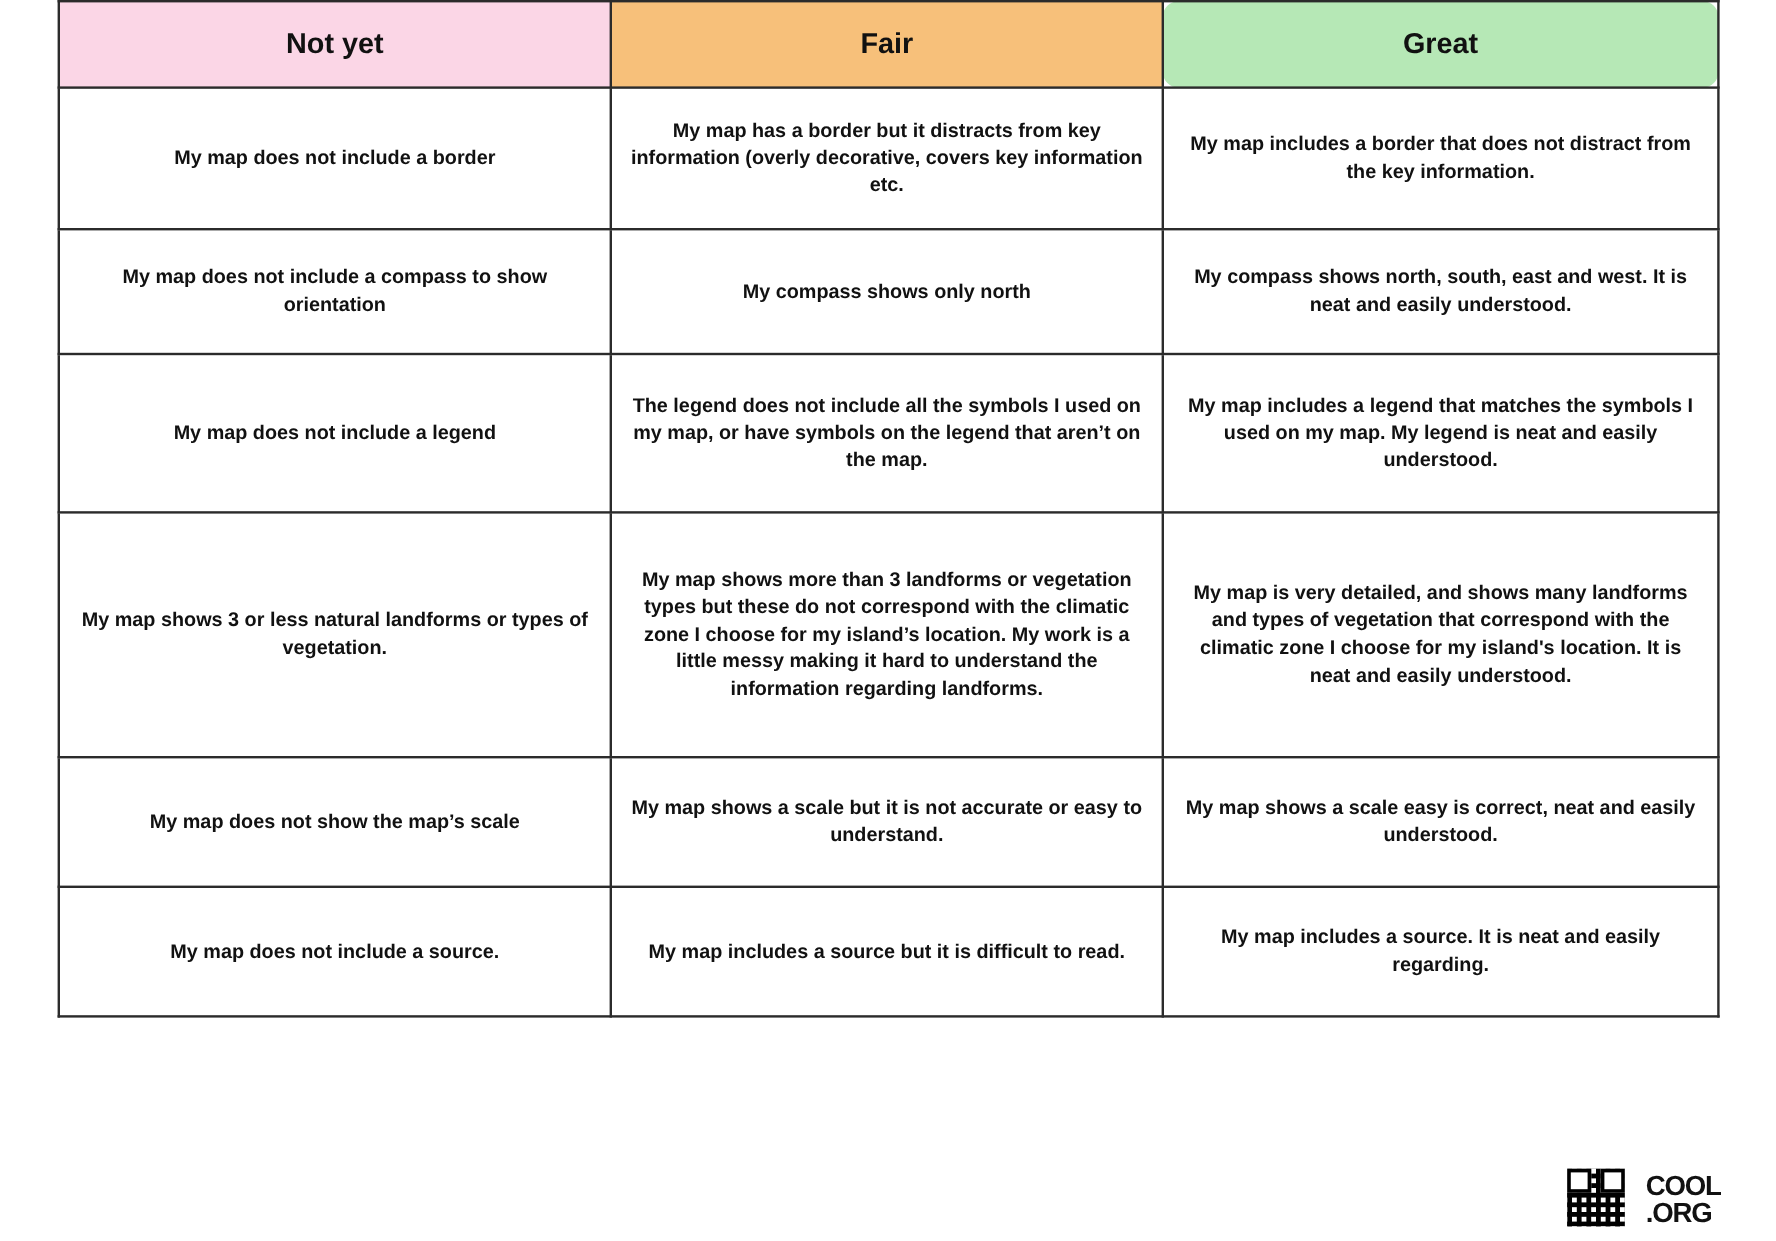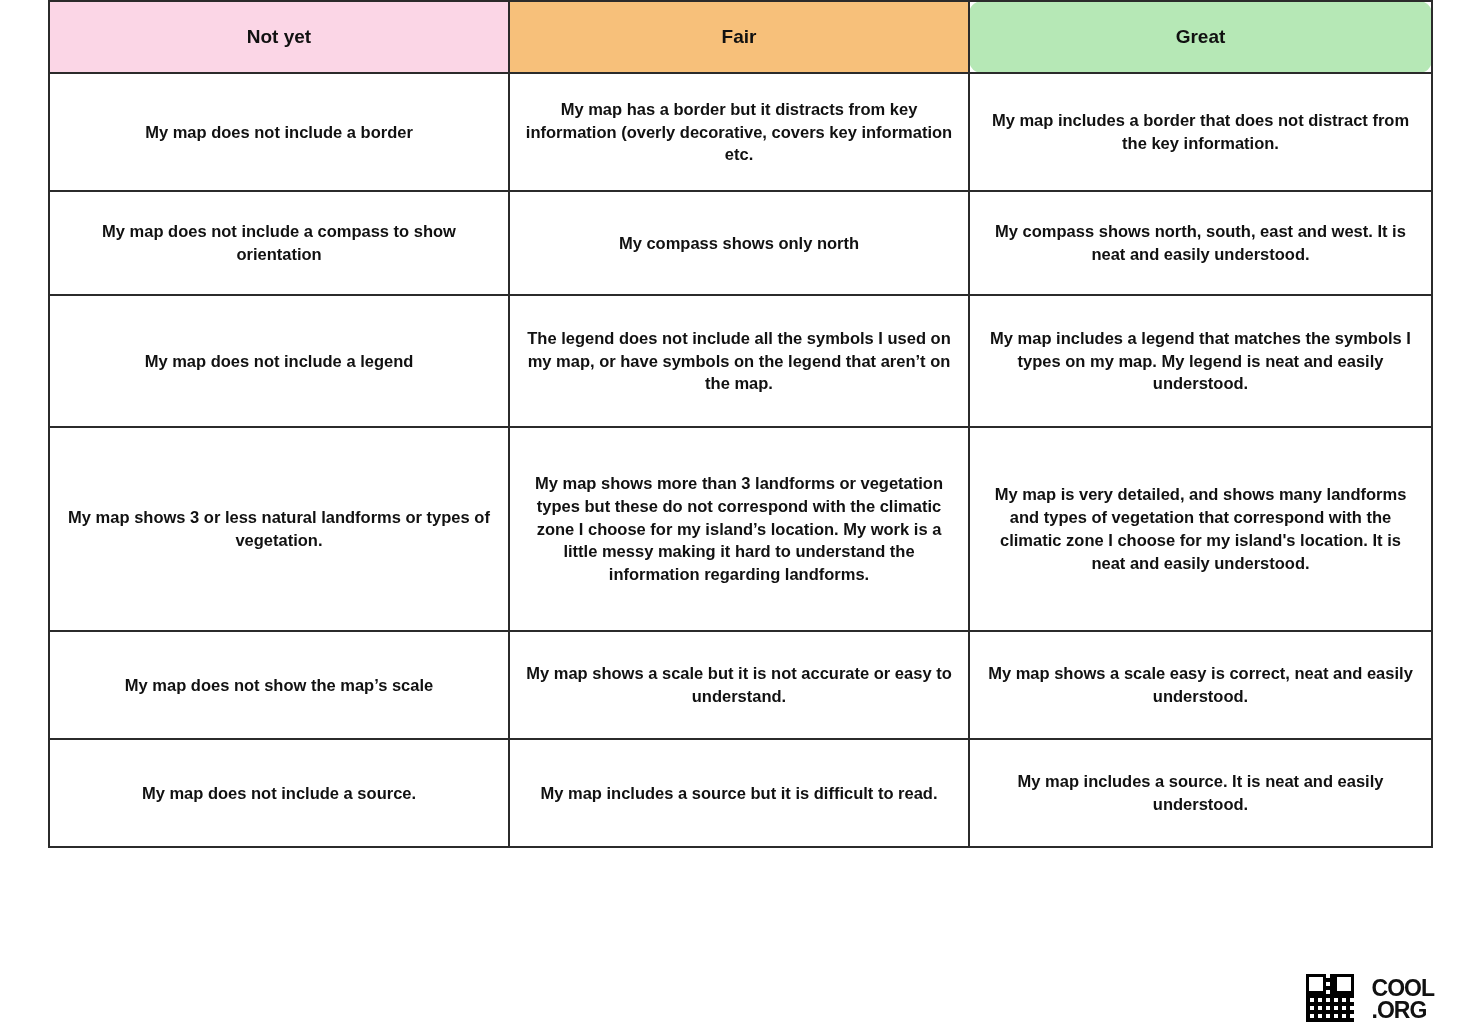--- a/index.html
+++ b/index.html
@@ -39,21 +39,21 @@
   table.rubric td, table.rubric th {
     border: 2px solid #2b2b2b;
     vertical-align: middle;
     text-align: center;
     padding: 10px 14px;
     font-size: 16.5px;
     font-weight: bold;
     line-height: 1.38;
   }
   table.rubric th {
-    font-size: 19px;
+    font-size: 24px;
     height: 46px;
     padding: 12px 12px;
   }
   col.c1 { width: 460px; }
   col.c2 { width: 460px; }
   col.c3 { width: 463px; }
   .head-notyet { background: #fbd6e6; }
   .head-fair { background: #f7c07a; }
   .head-great { background: #b6e8b6; border-radius: 13px; }
 
@@ -136,36 +136,36 @@
         <td>My map includes a border that does not distract from the key information.</td>
       </tr>
       <tr class="r2">
         <td>My map does not include a compass to show orientation</td>
         <td>My compass shows only north</td>
         <td>My compass shows north, south, east and west. It is neat and easily understood.</td>
       </tr>
       <tr class="r3">
         <td>My map does not include a legend</td>
         <td>The legend does not include all the symbols I used on my map, or have symbols on the legend that aren’t on the map.</td>
-        <td>My map includes a legend that matches the symbols I types on my map. My legend is neat and easily understood.</td>
+        <td>My map includes a legend that matches the symbols I used on my map. My legend is neat and easily understood.</td>
       </tr>
       <tr class="r4">
         <td>My map shows 3 or less natural landforms or types of vegetation.</td>
         <td>My map shows more than 3 landforms or vegetation types but these do not correspond with the climatic zone I choose for my island’s location. My work is a little messy making it hard to understand the information regarding landforms.</td>
         <td>My map is very detailed, and shows many landforms and types of vegetation that correspond with the climatic zone I choose for my island's location. It is neat and easily understood.</td>
       </tr>
       <tr class="r6">
         <td>My map does not show the map’s scale</td>
         <td>My map shows a scale but it is not accurate or easy to understand.</td>
         <td>My map shows a scale easy is correct, neat and easily understood.</td>
       </tr>
       <tr class="r7">
         <td>My map does not include a source.</td>
         <td>My map includes a source but it is difficult to read.</td>
-        <td>My map includes a source. It is neat and easily understood.</td>
+        <td>My map includes a source. It is neat and easily regarding.</td>
       </tr>
     </tbody>
   </table>
 
   <div class="footer">
     <div class="qr"></div>
     <div class="logo">
       <span class="l1">COOL</span>
       <span class="l2">.ORG</span>
     </div>

